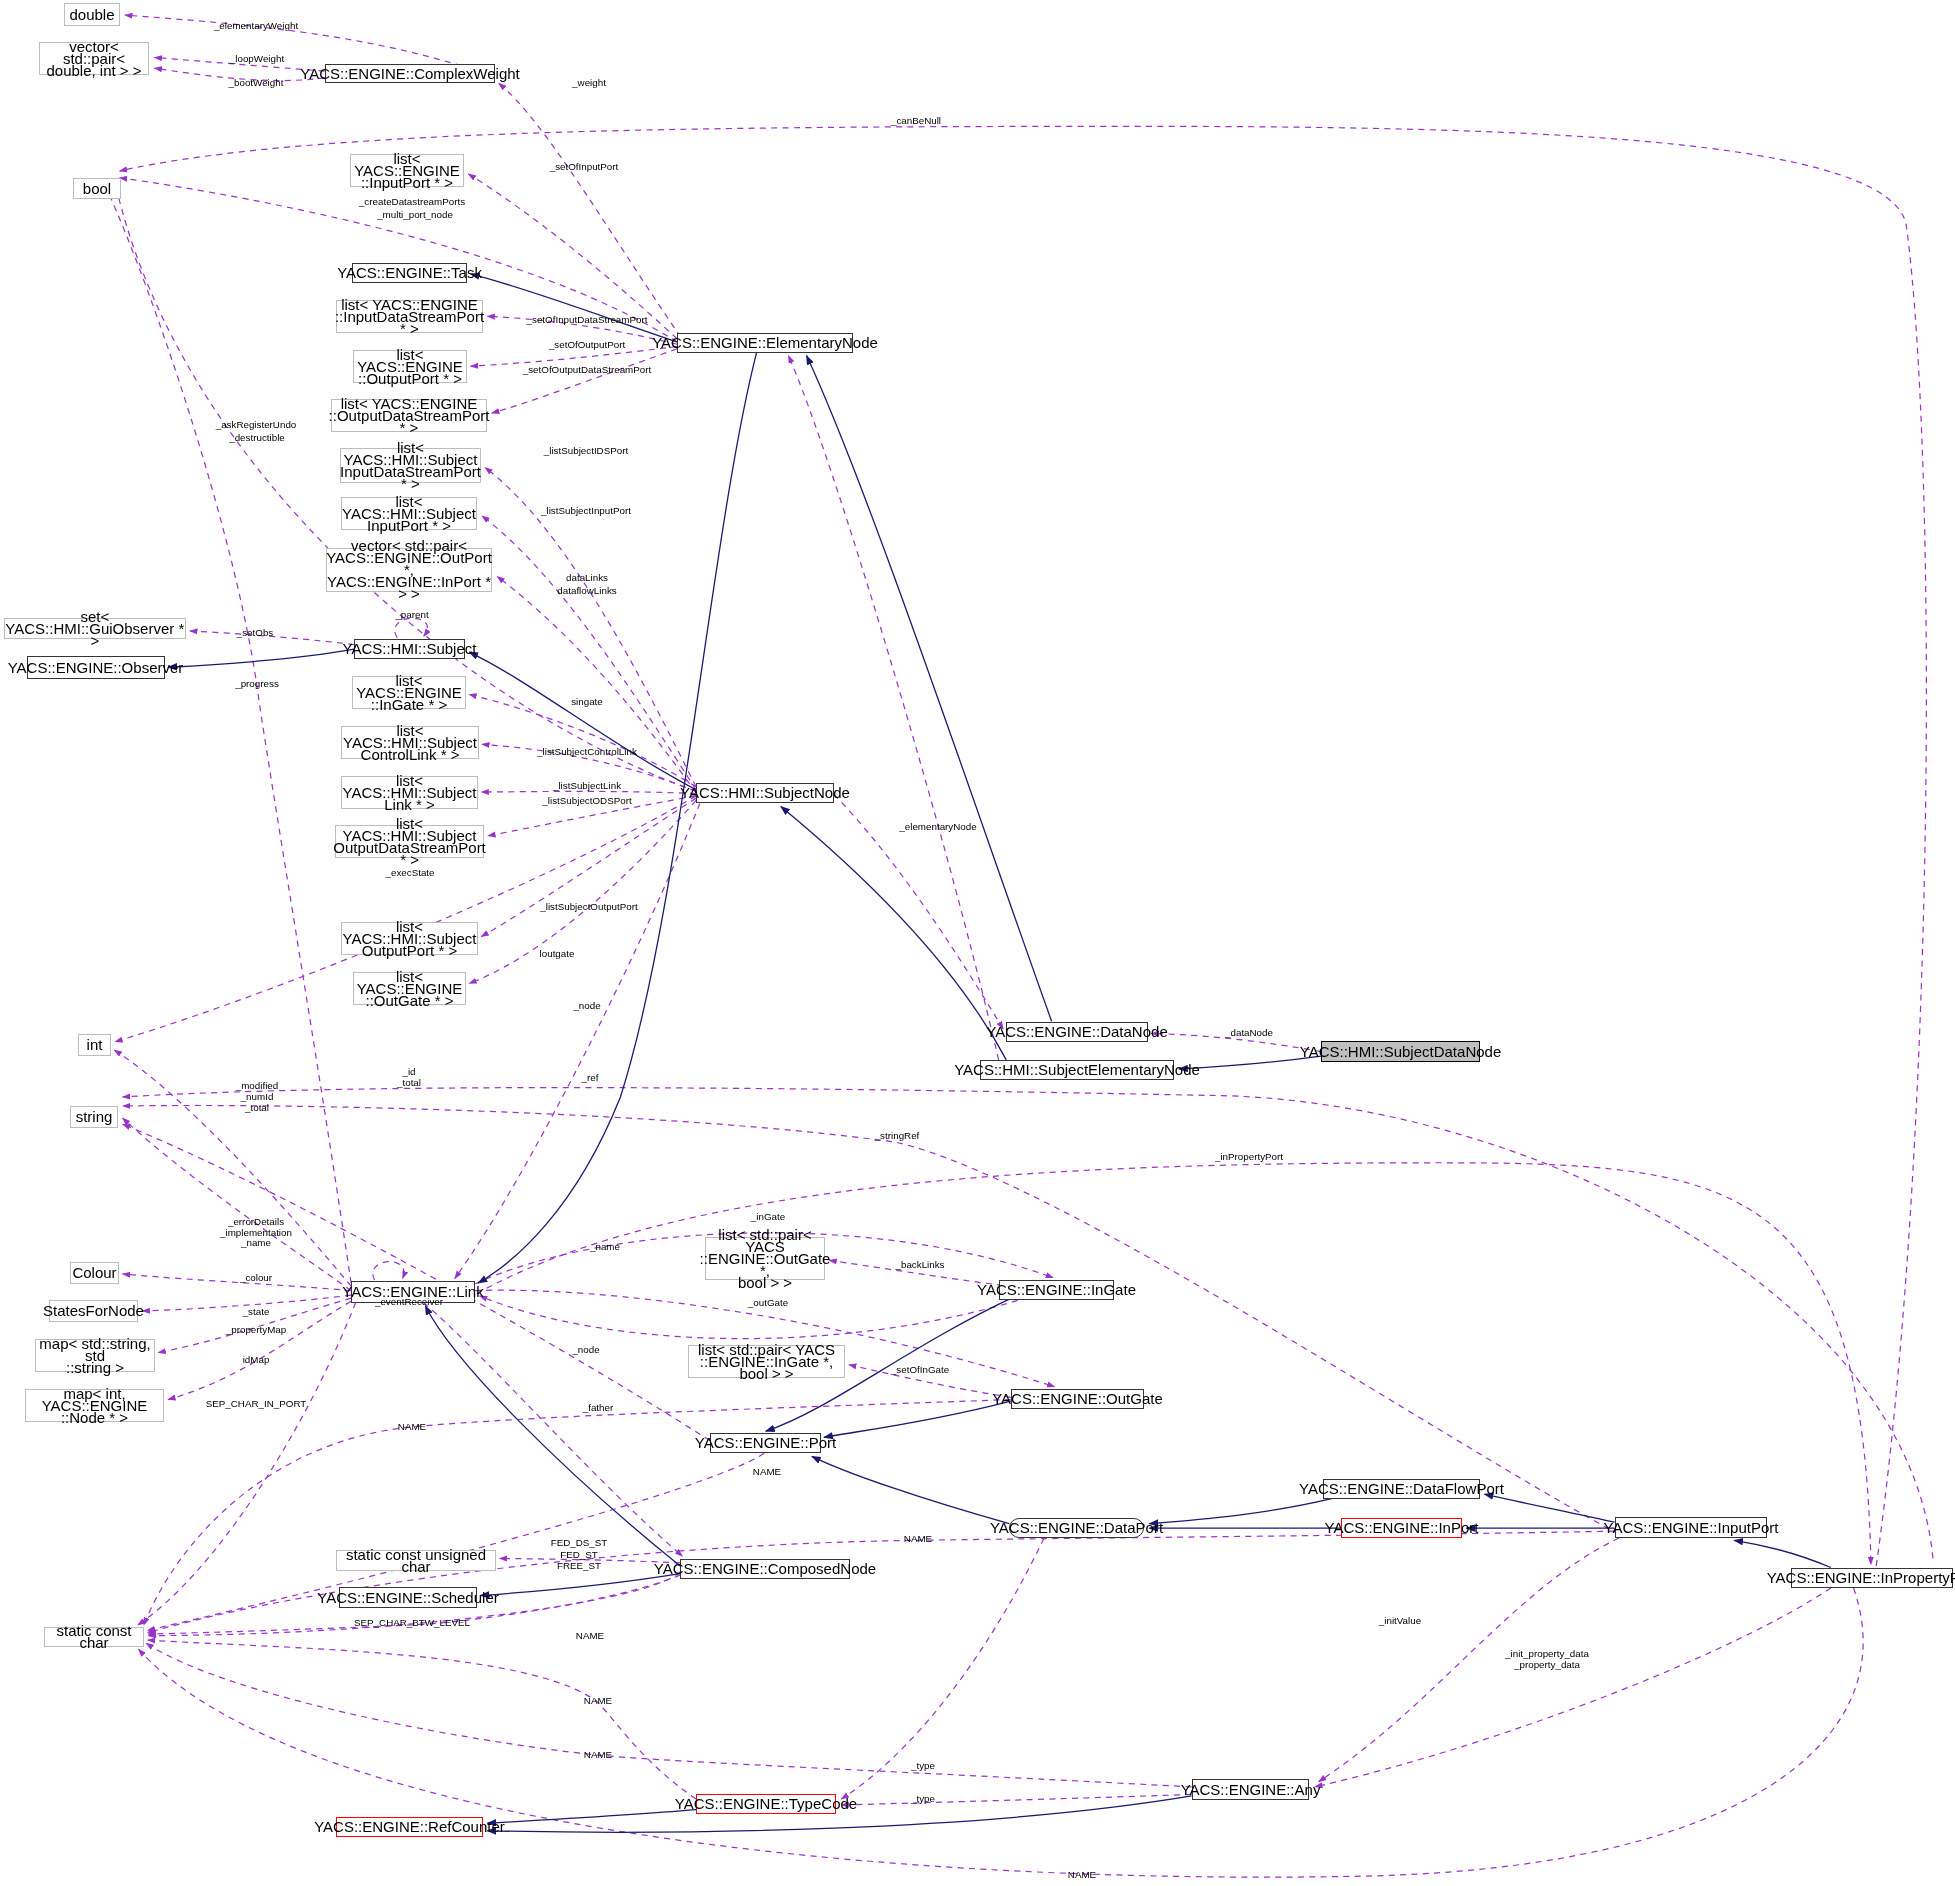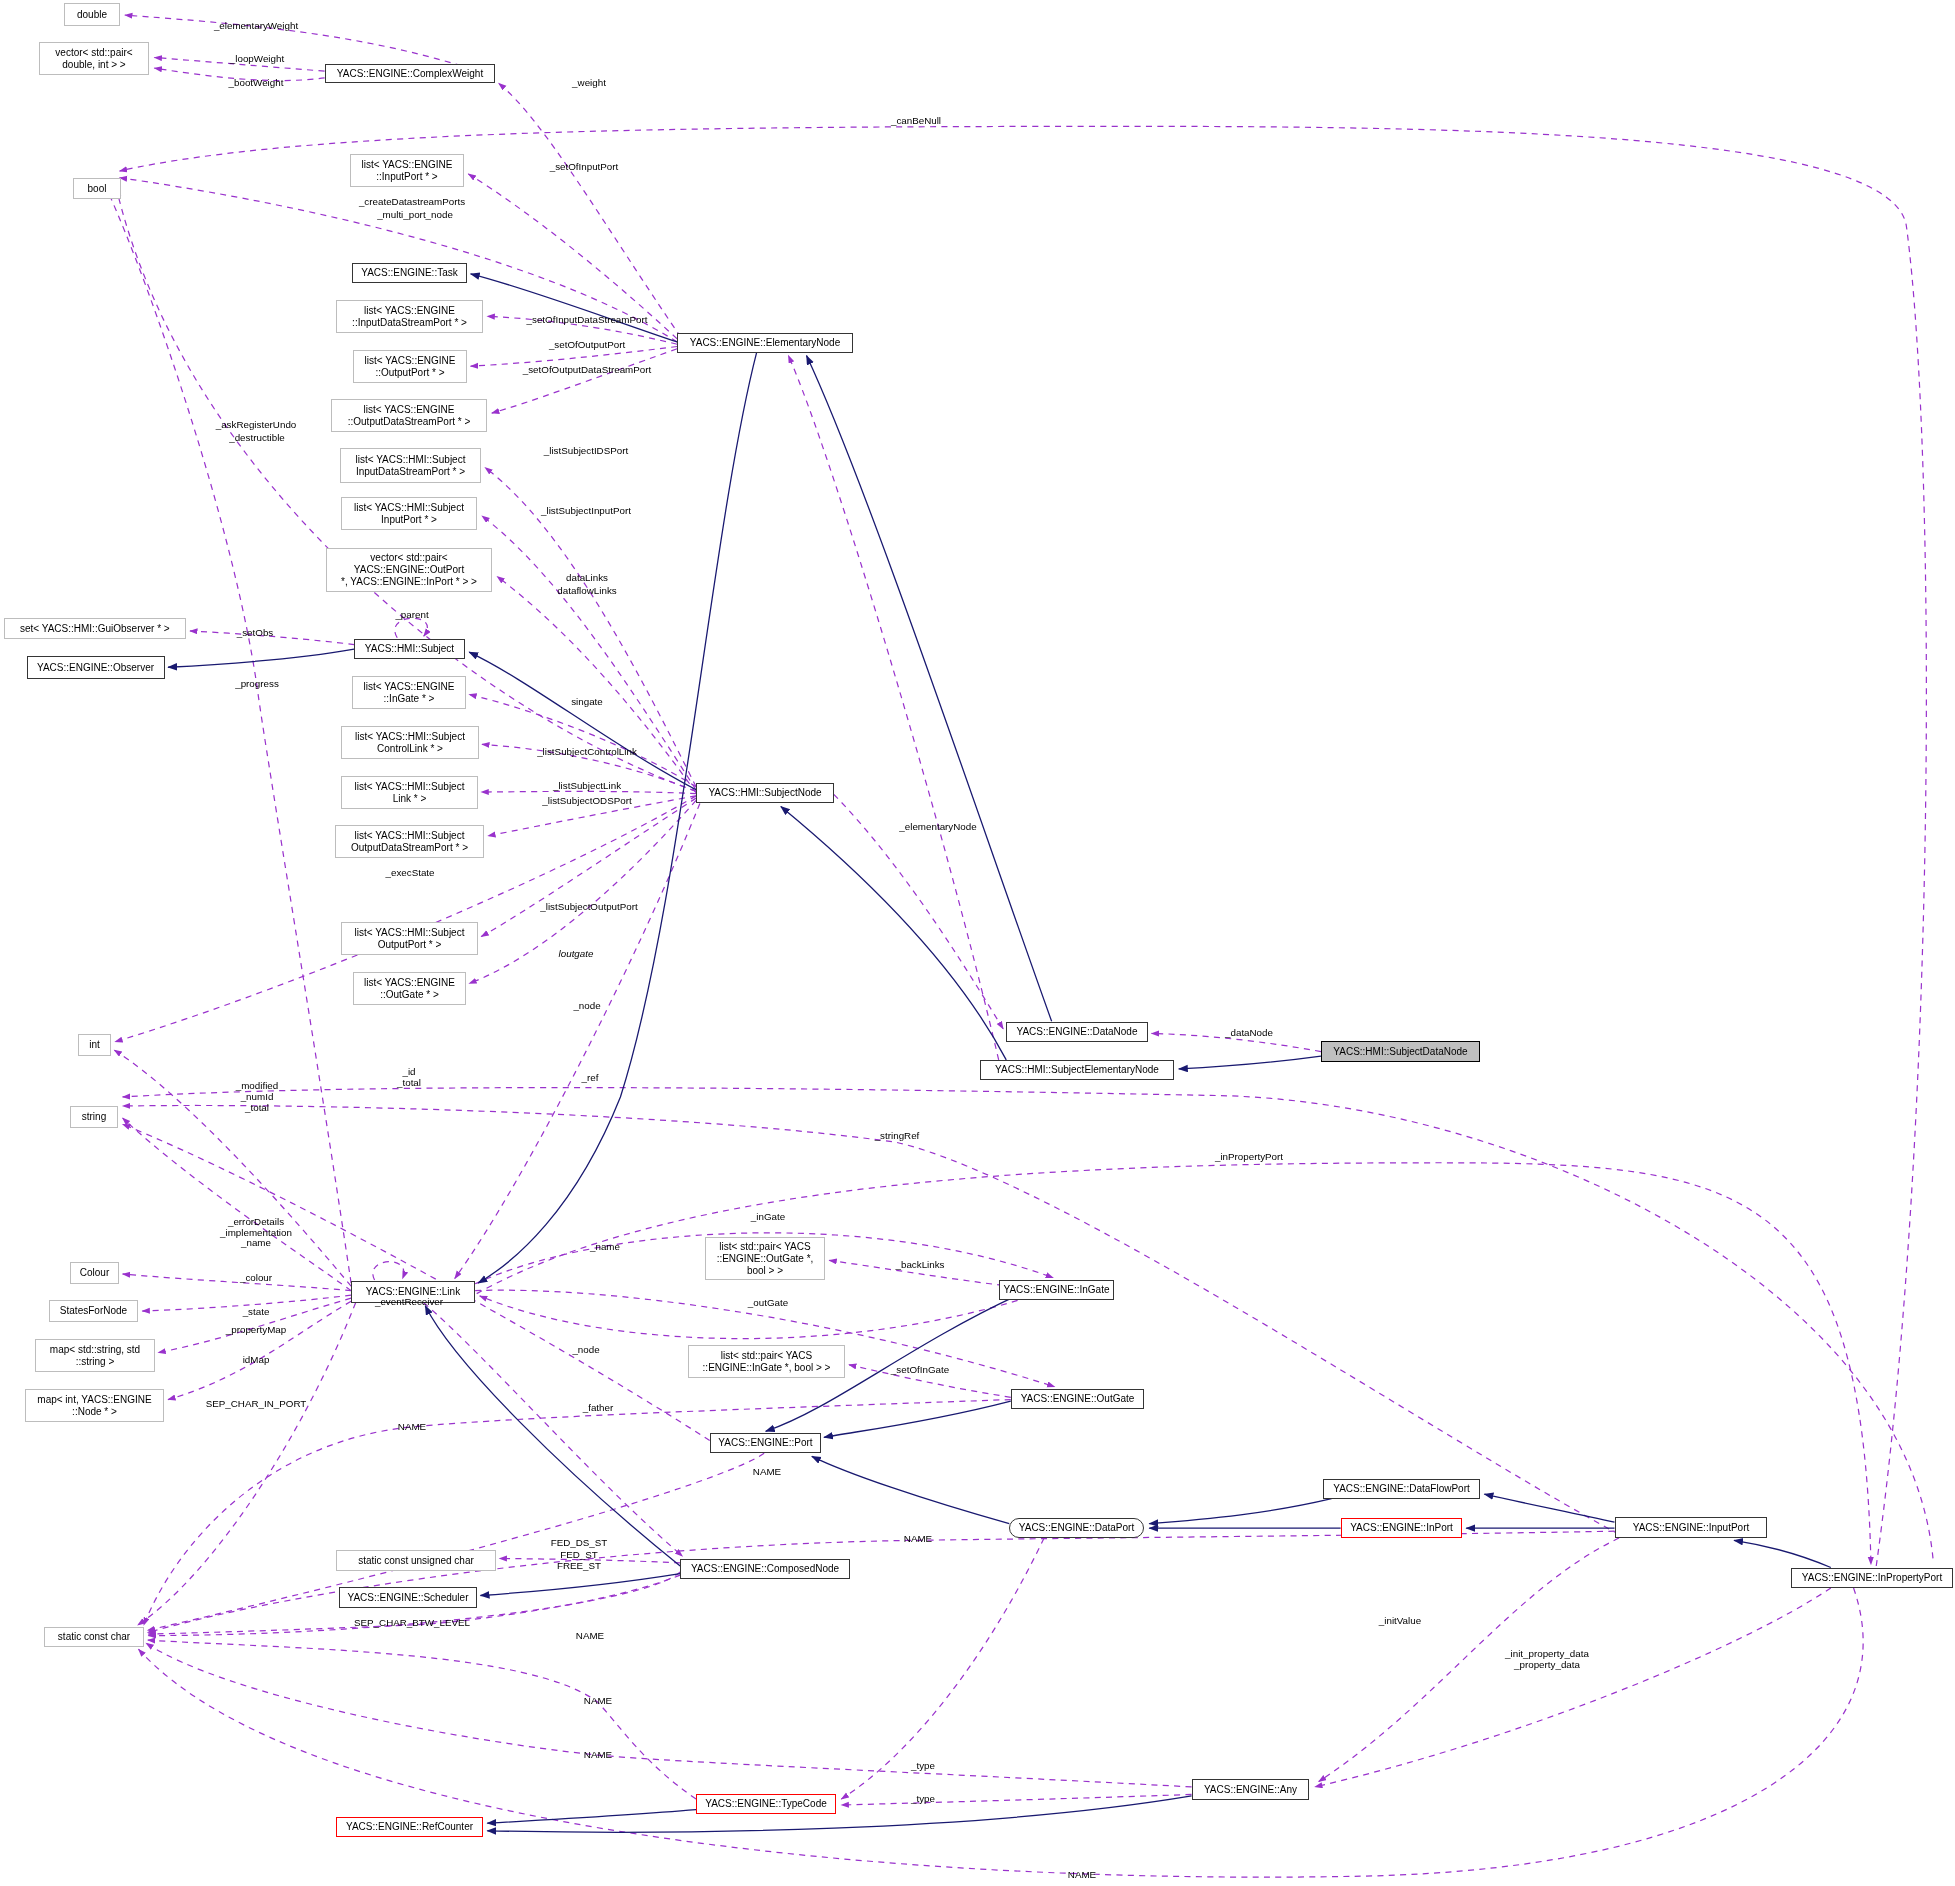--- a/index.html
+++ b/index.html
@@ -1,20 +1,20 @@
 <!DOCTYPE html>
 <html style="font-size:12px"><head>
 <meta charset="utf-8">
 <style>
   html,body{margin:0;padding:0;background:#ffffff;}
   #canvas{position:relative;width:1955px;height:1886px;background:#ffffff;overflow:hidden;
           font-family:"Liberation Sans","DejaVu Sans",sans-serif;}
   #edge-layer{position:absolute;left:0;top:0;}
   .gnode{position:absolute;display:flex;align-items:center;justify-content:center;text-align:center;
-         background:#ffffff;color:#000;font-size:10px;line-height:12px;white-space:pre-line;box-sizing:border-box;}
+         background:#ffffff;color:#000;font-size:15px;line-height:12px;white-space:pre-line;box-sizing:border-box;}
   .gnode.type{border:1.5px solid #bdbdbd;}
   .gnode.class{border:1.5px solid #353535;}
   .gnode.red{border:1.5px solid #ff0000;}
   .gnode.main{border:1.5px solid #000000;background:#bfbfbf;}
   .elabel{position:absolute;transform:translate(-50%,-50%);font-size:9.8px;color:#000;
           white-space:nowrap;background:transparent;}
 </style>
 </head>
 <body>
 
@@ -201,21 +201,21 @@
       <div class="elabel" style="left: 256px; top: 424px;">_askRegisterUndo</div>
       <div class="elabel" style="left: 257px; top: 437px;">_destructible</div>
       <div class="elabel" style="left: 255px; top: 632px;">_setObs</div>
       <div class="elabel" style="left: 257px; top: 683px;">_progress</div>
       <div class="elabel" style="left: 587px; top: 701px;">singate</div>
       <div class="elabel" style="left: 587px; top: 751px;">_listSubjectControlLink</div>
       <div class="elabel" style="left: 587px; top: 785px;">_listSubjectLink</div>
       <div class="elabel" style="left: 587px; top: 800px;">_listSubjectODSPort</div>
       <div class="elabel" style="left: 410px; top: 872px;">_execState</div>
       <div class="elabel" style="left: 589px; top: 906px;">_listSubjectOutputPort</div>
-      <div class="elabel" style="left: 576px; top: 953px; font-style: italic;">loutgate</div>
+      <div class="elabel" style="left: 557px; top: 953px;">loutgate</div>
       <div class="elabel" style="left: 587px; top: 1005px;">_node</div>
       <div class="elabel" style="left: 938px; top: 826px;">_elementaryNode</div>
       <div class="elabel" style="left: 409px; top: 1071px;">_id</div>
       <div class="elabel" style="left: 409px; top: 1082px;">_total</div>
       <div class="elabel" style="left: 590px; top: 1077px;">_ref</div>
       <div class="elabel" style="left: 257px; top: 1085px;">_modified</div>
       <div class="elabel" style="left: 257px; top: 1096px;">_numId</div>
       <div class="elabel" style="left: 257px; top: 1107px;">_total</div>
       <div class="elabel" style="left: 1249px; top: 1032px;">_dataNode</div>
       <div class="elabel" style="left: 1249px; top: 1156px;">_inPropertyPort</div>

